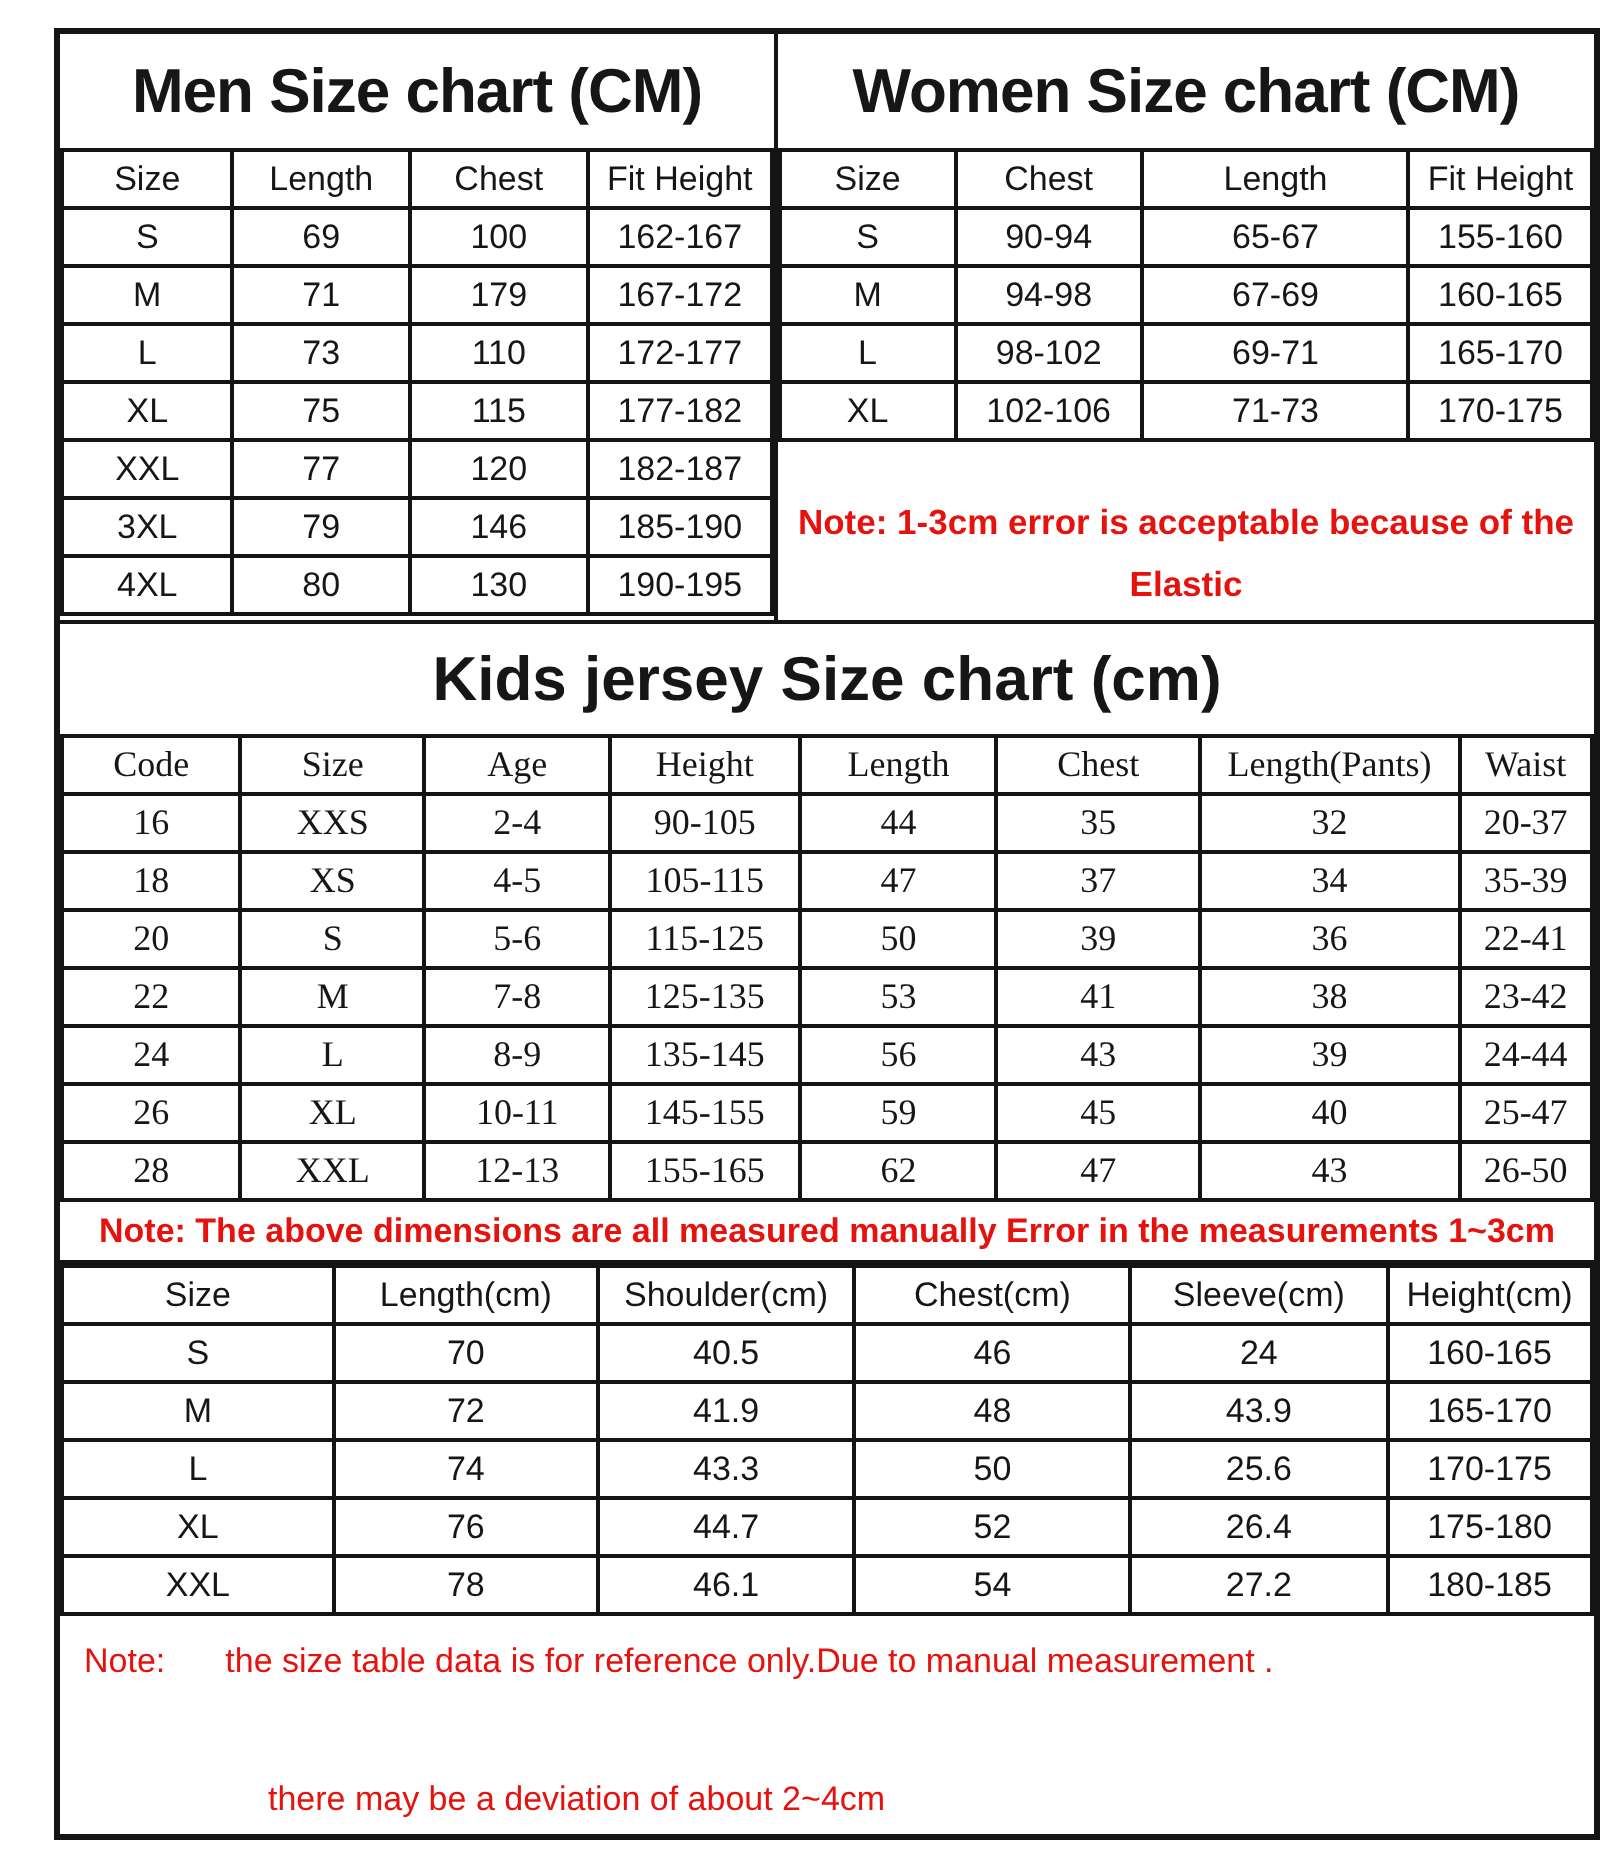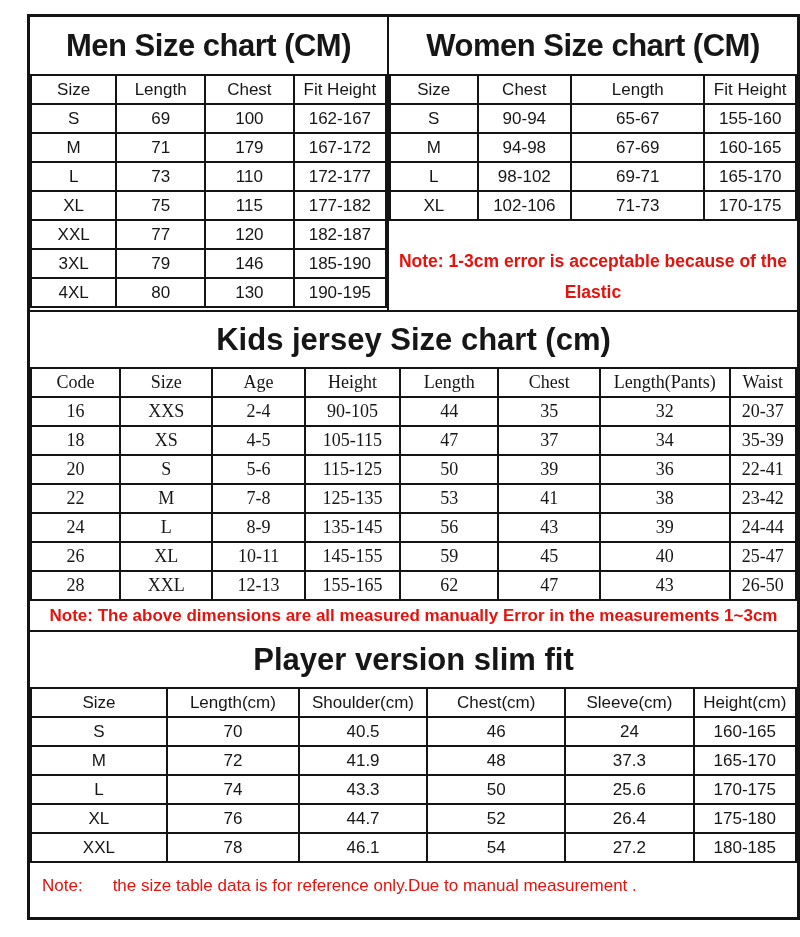--- a/index.html
+++ b/index.html
@@ -273,21 +273,20 @@
             <td>155-165</td>
             <td>62</td>
             <td>47</td>
             <td>43</td>
             <td>26-50</td>
           </tr>
         </tbody>
       </table>
     <div class="mid-note">Note: The above dimensions are all measured manually Error in the measurements 1~3cm</div>
 
-    <div class="player-title">Player version slim fit</div>
     <table class="t-player">
         <thead>
           <tr>
             <th>Size</th>
             <th>Length(cm)</th>
             <th>Shoulder(cm)</th>
             <th>Chest(cm)</th>
             <th>Sleeve(cm)</th>
             <th>Height(cm)</th>
           </tr>
@@ -299,21 +298,21 @@
             <td>40.5</td>
             <td>46</td>
             <td>24</td>
             <td>160-165</td>
           </tr>
           <tr>
             <td>M</td>
             <td>72</td>
             <td>41.9</td>
             <td>48</td>
-            <td>37.3</td>
+            <td>43.9</td>
             <td>165-170</td>
           </tr>
           <tr>
             <td>L</td>
             <td>74</td>
             <td>43.3</td>
             <td>50</td>
             <td>25.6</td>
             <td>170-175</td>
           </tr>

